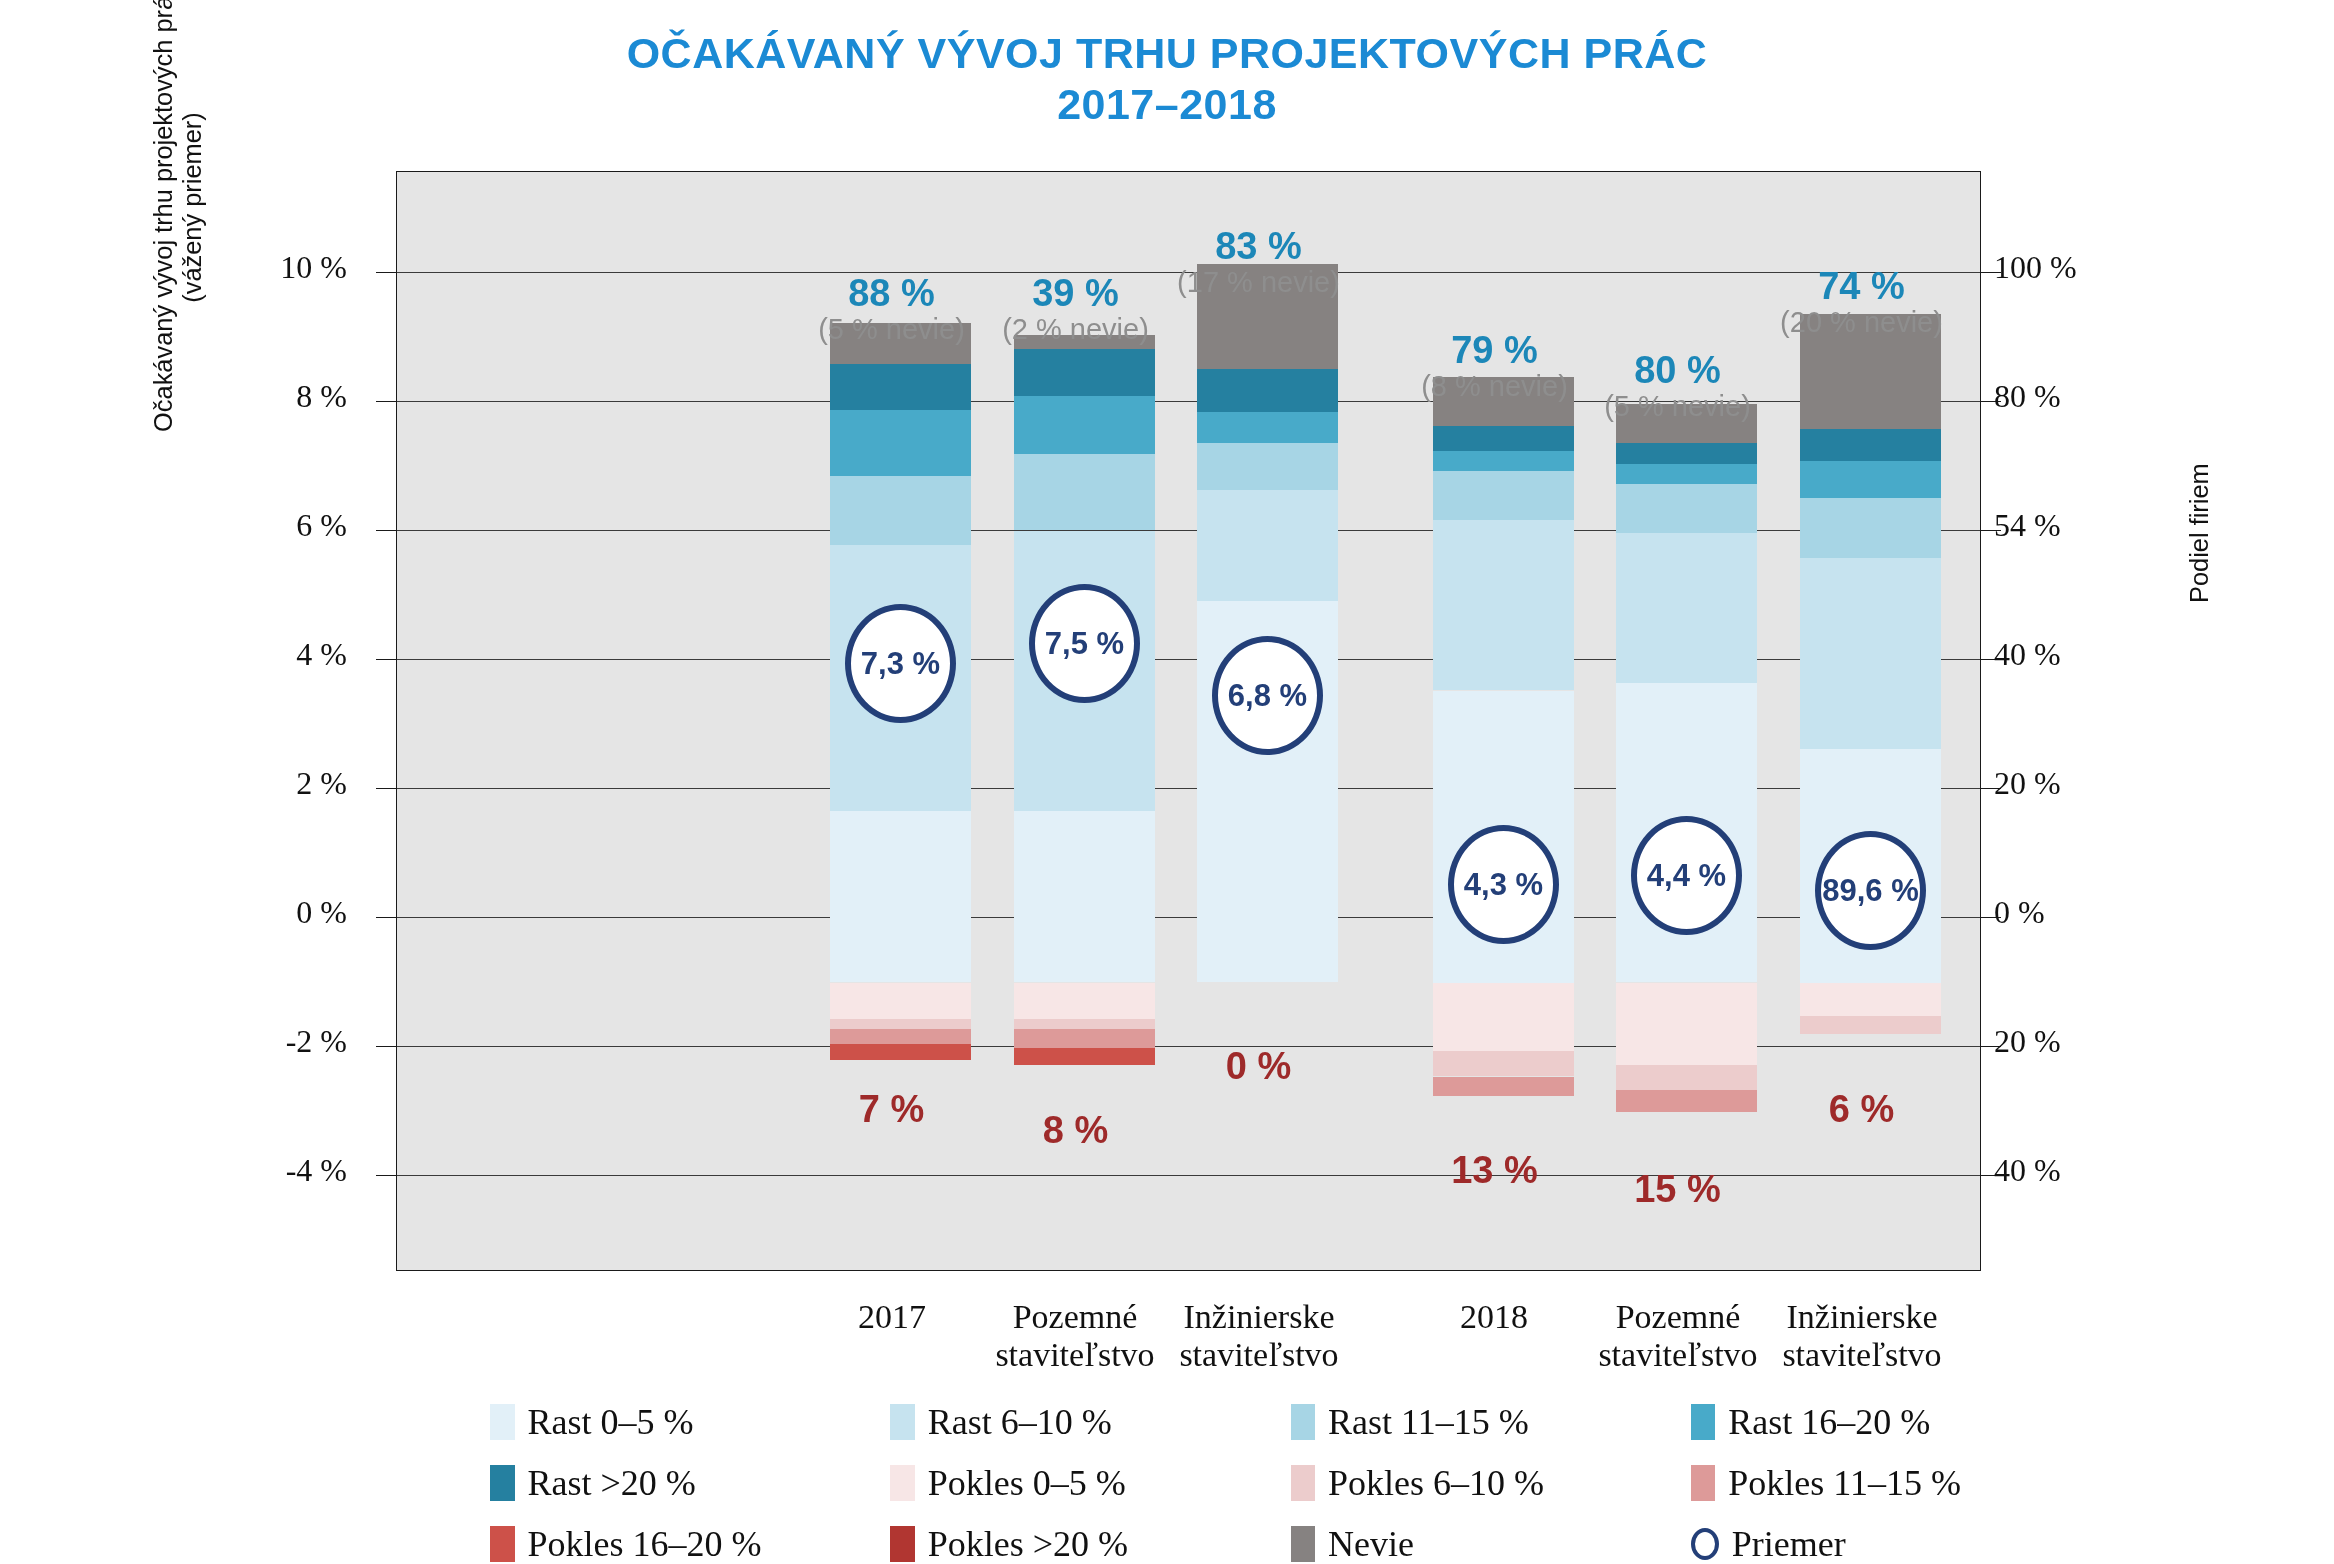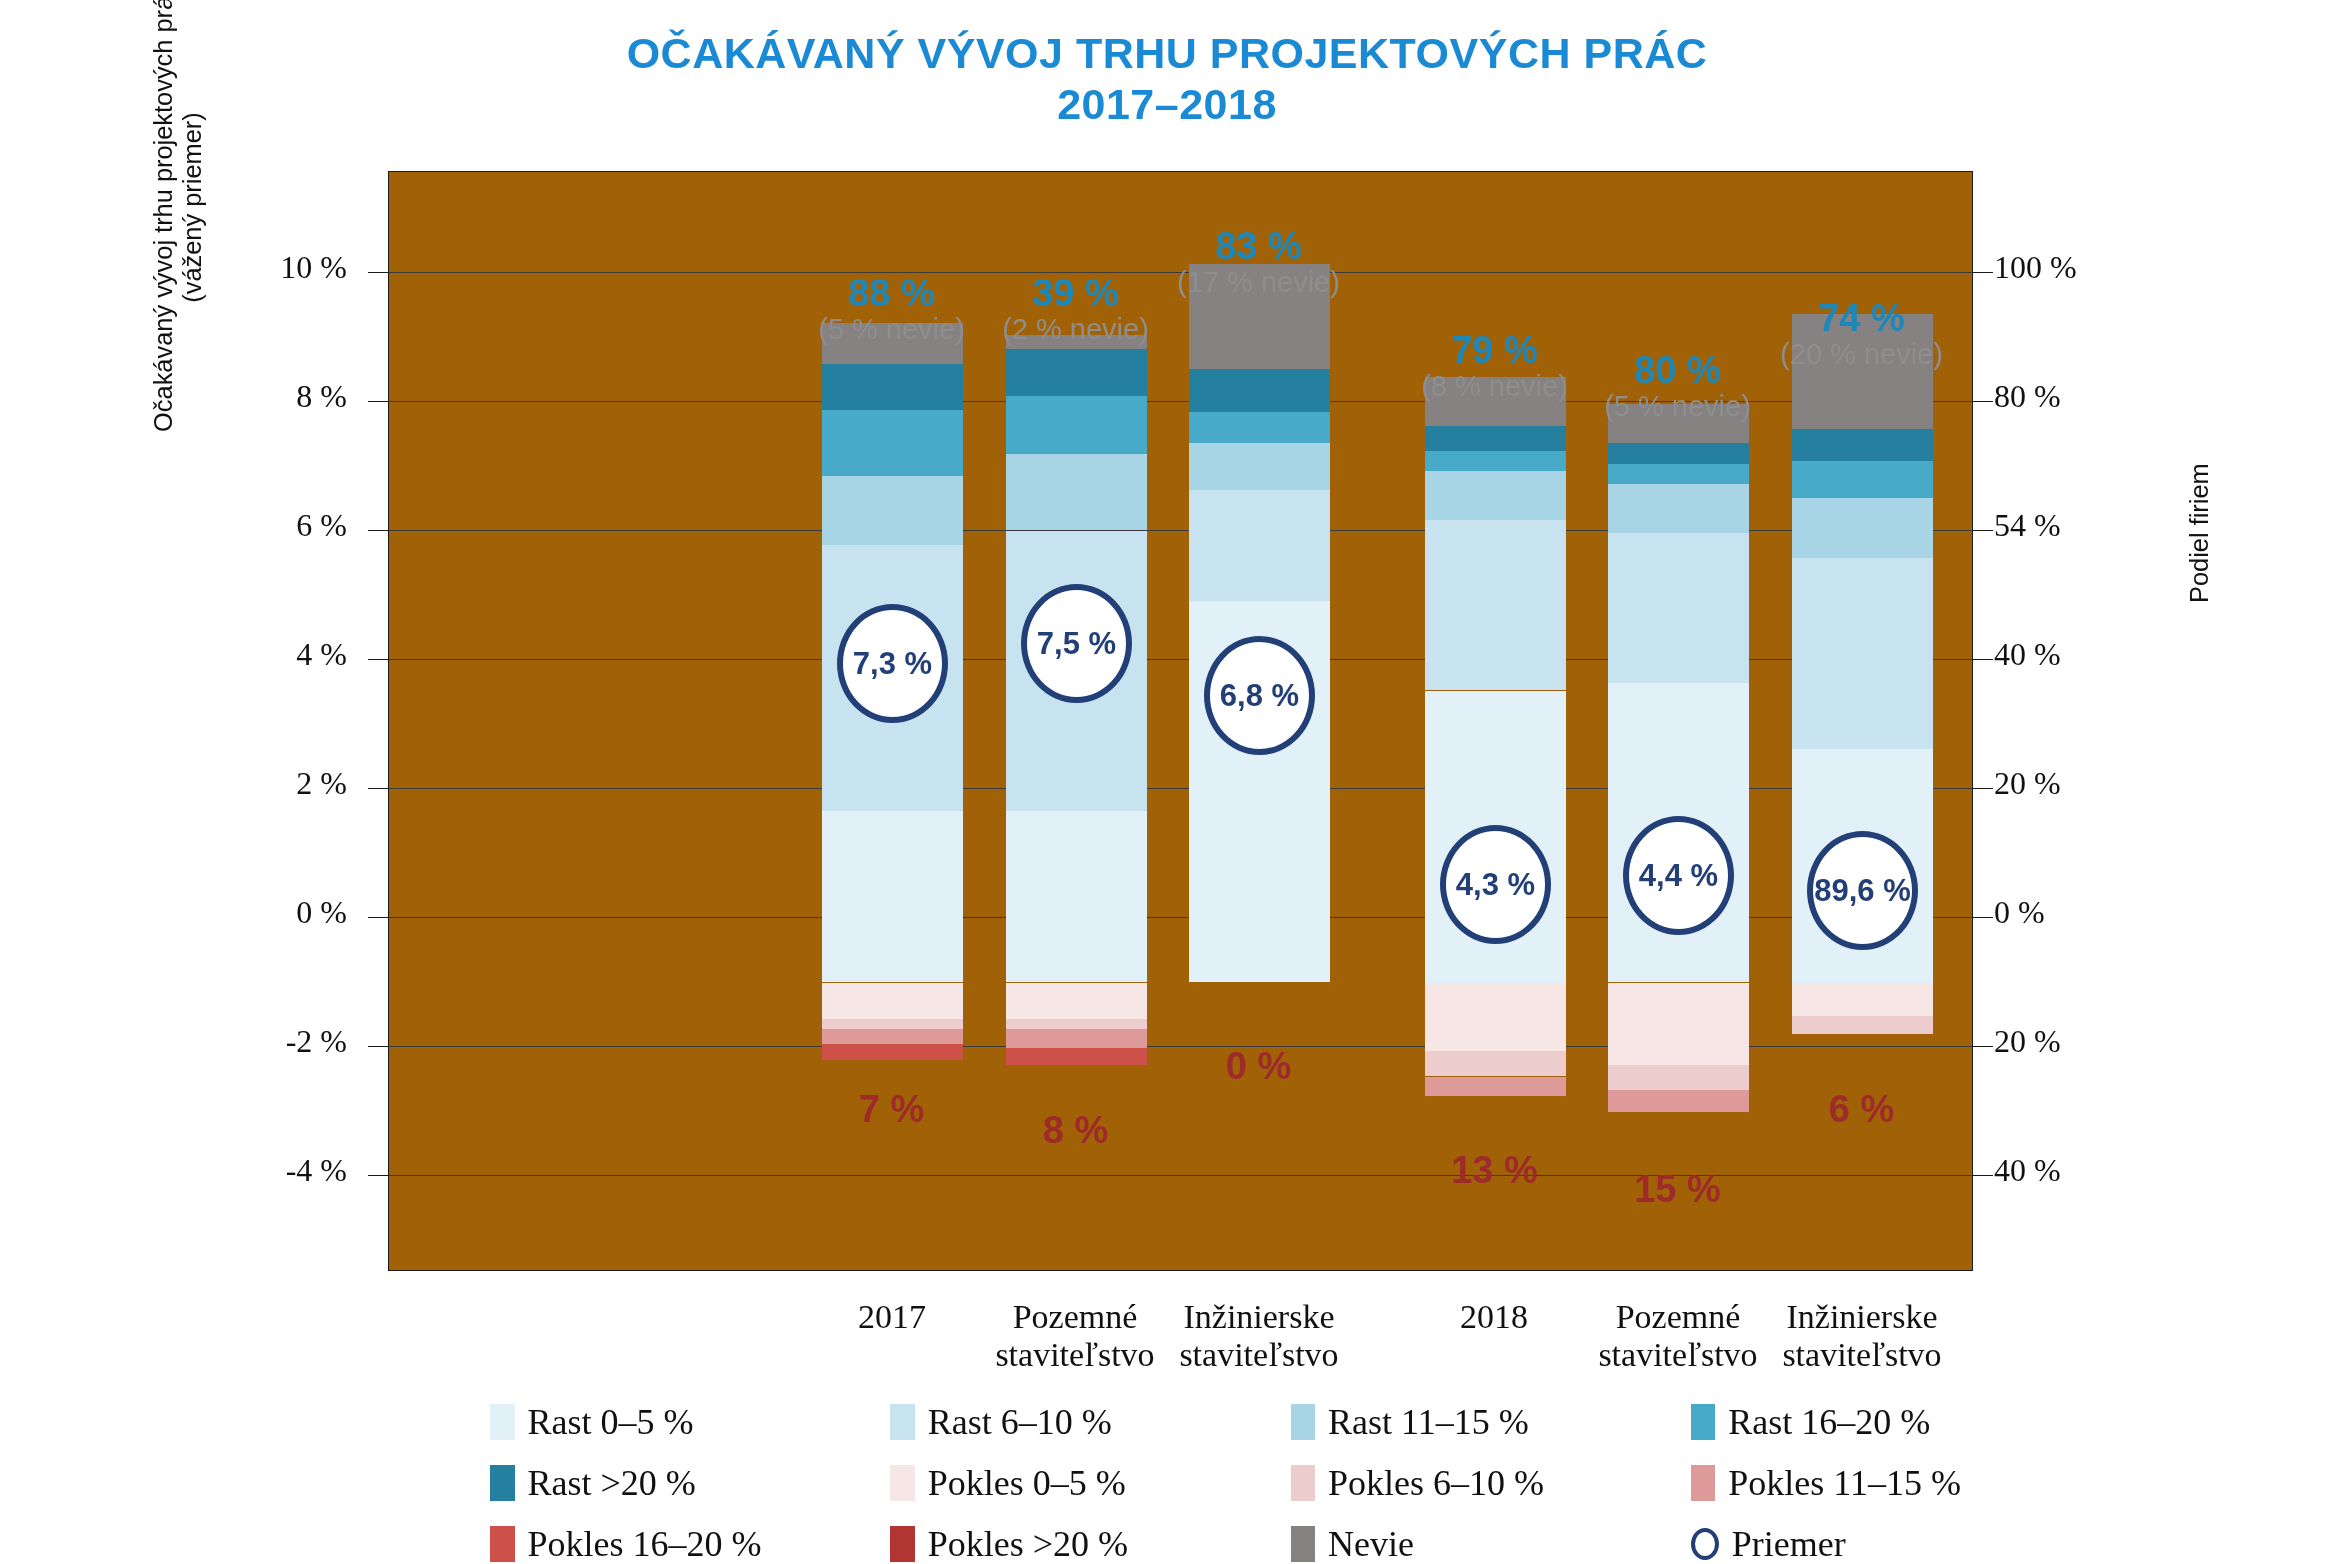--- a/index.html
+++ b/index.html
@@ -19,24 +19,24 @@
     font-family:"Liberation Sans", sans-serif; line-height:1.18;
   }
   #chart-subtitle {
     color:#1b8ad4; font-weight:bold; font-size:43px; letter-spacing:0.5px;
     line-height:1.18;
   }
 
   
   #plot-frame {
     position:absolute;
-    left:388px; top:171px;
+    left:396px; top:171px;
     width:1585px; height:1100px;
     border:1.9px solid #1a1a1a;
-    background:#a16207;
+    background:#e5e5e5;
   }
   .gridline {
     position:absolute; left:0; width:1585px; height:0;
     border-top:1.9px solid #3a3a3a;
   }
   .tick-left  { position:absolute; left:-21px; width:21px; height:0; border-top:1.9px solid #1a1a1a; }
   .tick-right { position:absolute; right:-21px; width:21px; height:0; border-top:1.9px solid #1a1a1a; }
 
   
   .ylab-left {
@@ -260,21 +260,21 @@
       <span class="sub">(17 % nevie)</span>
     </div>
     <div class="top-annot" style="left: 1325px; top: 330px;">
       <span class="pct">79 %</span>
       <span class="sub">(8 % nevie)</span>
     </div>
     <div class="top-annot" style="left: 1508px; top: 350px;">
       <span class="pct">80 %</span>
       <span class="sub">(5 % nevie)</span>
     </div>
-    <div class="top-annot" style="left: 1692px; top: 266px; margin-top: 32px;">
+    <div class="top-annot" style="left: 1692px; top: 266px;">
       <span class="pct">74 %</span>
       <span class="sub">(20 % nevie)</span>
     </div>
   </div>
 <div id="bottom-annots">
     <div class="bottom-annot" style="left: 741px; top: 1088px;">7 %</div>
     <div class="bottom-annot" style="left: 925px; top: 1109px;">8 %</div>
     <div class="bottom-annot" style="left: 1108px; top: 1045px;">0 %</div>
     <div class="bottom-annot" style="left: 1344px; top: 1149px;">13 %</div>
     <div class="bottom-annot" style="left: 1527px; top: 1168px;">15 %</div>

